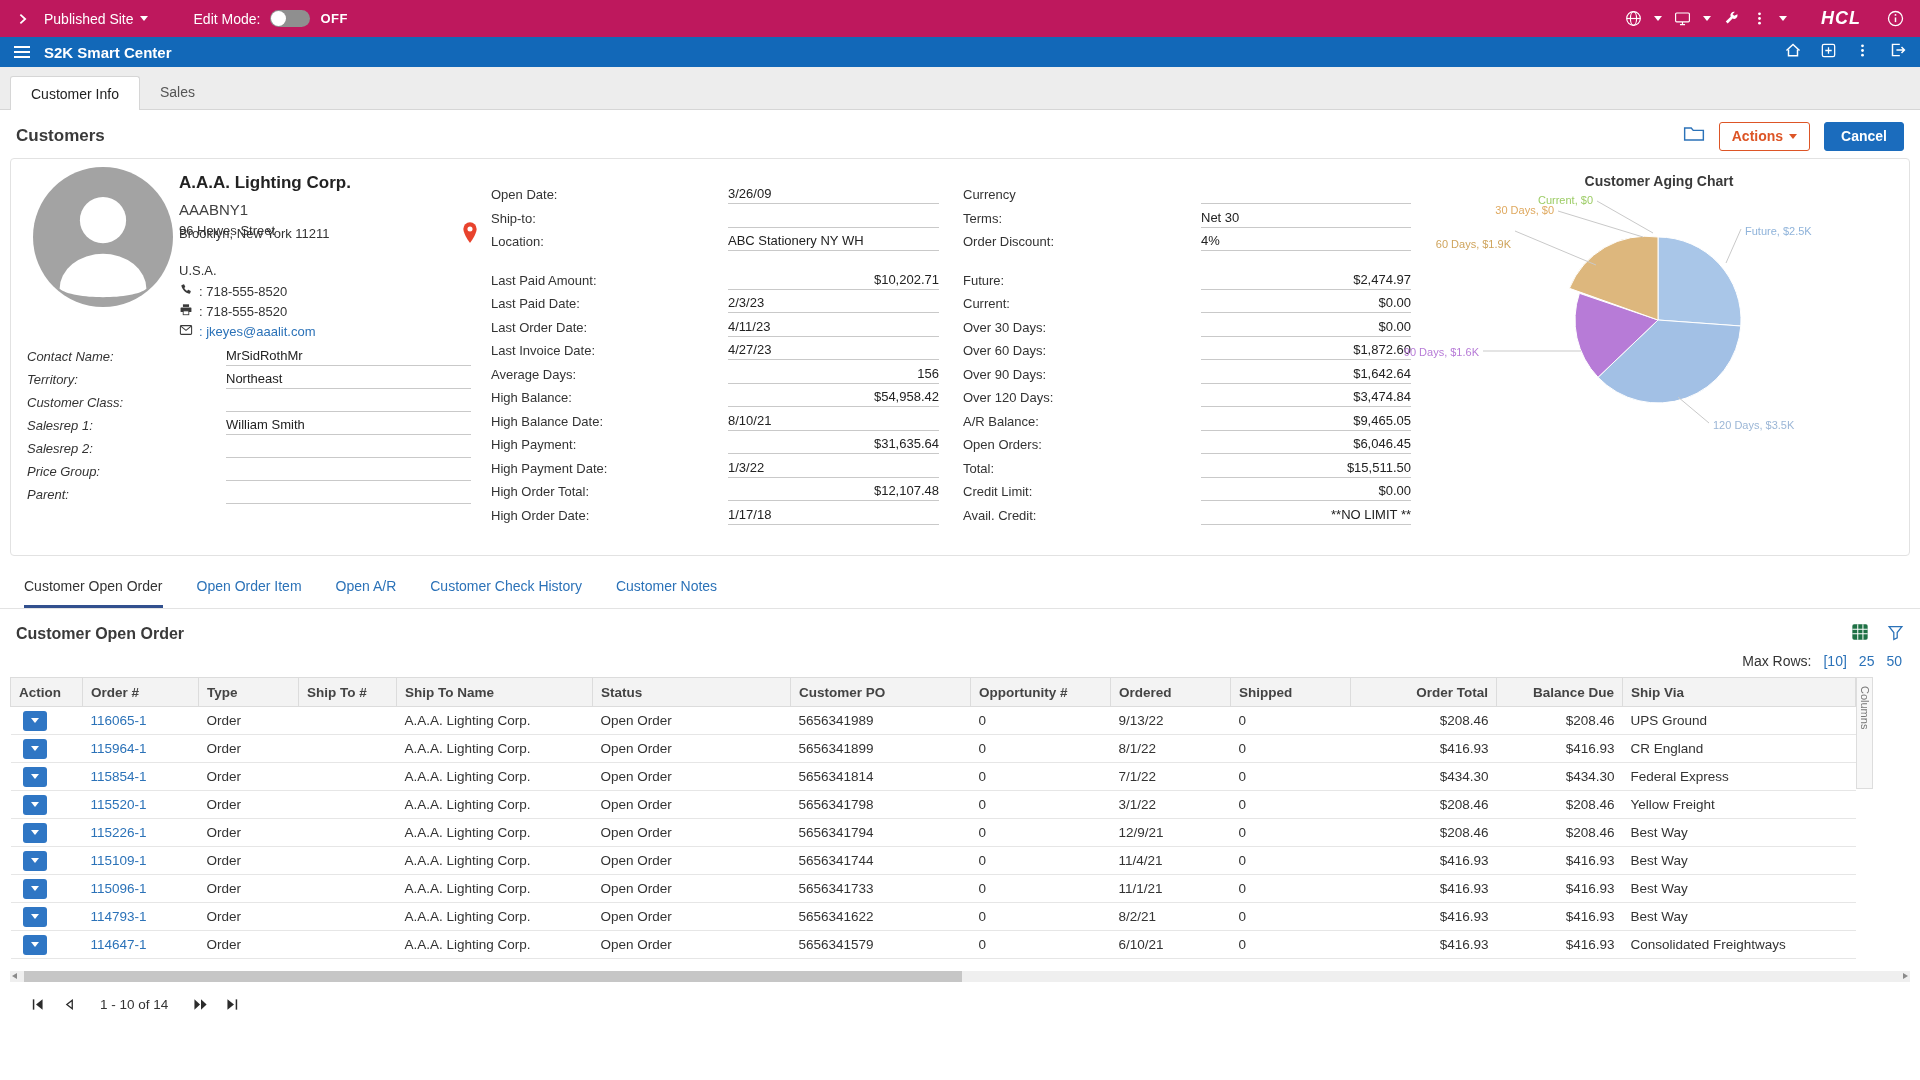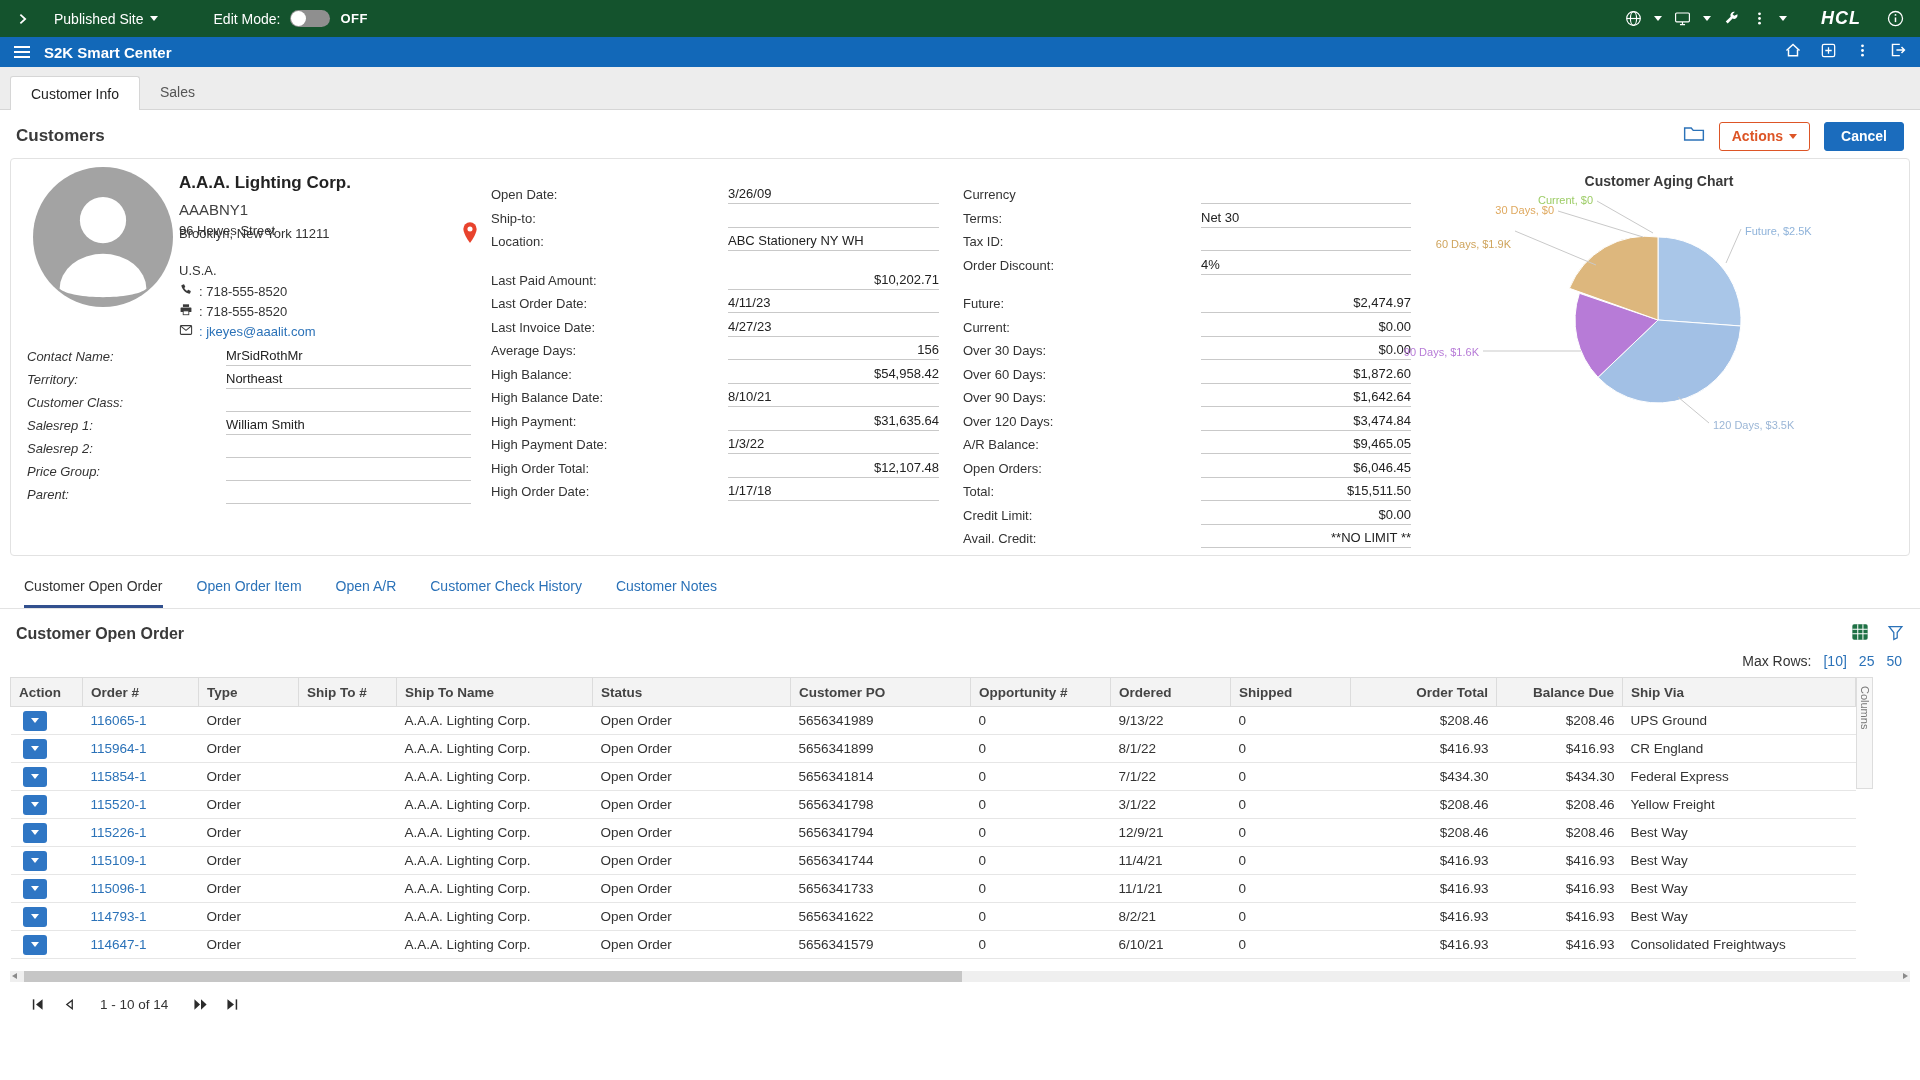--- a/index.html
+++ b/index.html
@@ -1,21 +1,21 @@
 <!DOCTYPE html>
 <html><head>
 <meta charset="utf-8">
 <style>
   * { margin:0; padding:0; box-sizing:border-box; }
   html,body { width:1920px; height:1080px; font-family:"Liberation Sans", sans-serif; background:#fff; }
   .screen { position:relative; width:1920px; height:1080px; overflow:hidden; background:#fff; }
   [data-interactable="true"] { cursor:pointer; }
 
   
-  .topbar { height:37px; background:#14532d; color:#fff; display:flex; align-items:center; padding:12px 16px; gap:10px; }
+  .topbar { height:37px; background:#be185d; color:#fff; display:flex; align-items:center; padding:12px 16px; gap:0; }
   .topbar svg { display:block; }
   .pub { display:flex; align-items:center; gap:6px; margin-left:14px; font-size:14px; }
   .caret-down { width:0; height:0; border-left:4px solid transparent; border-right:4px solid transparent; border-top:5px solid #fff; }
   .editmode { display:flex; align-items:center; gap:10px; margin-left:46px; font-size:14px; }
   .toggle { width:40px; height:17px; border-radius:9px; background:#8f8f8f; position:relative; }
   .toggle .knob { position:absolute; left:1px; top:1px; width:15px; height:15px; border-radius:50%; background:#fff; }
   .state { font-weight:bold; font-size:13px; letter-spacing:.5px; }
   .topbar-right { margin-left:auto; display:flex; align-items:center; gap:12px; }
   .brand { font-weight:bold; font-style:italic; font-size:18px; letter-spacing:1px; margin:0 14px 0 22px; }
 
@@ -316,20 +316,24 @@
         </div>
         <div class="drow" data-interactable="false">
           <span class="flabel" data-interactable="false">Location:</span>
           <span class="fval" data-interactable="true">ABC Stationery NY WH</span>
         </div>
         <div class="drow gap" data-interactable="false">
           <span class="flabel" data-interactable="false">Last Paid Amount:</span>
           <span class="fval right" data-interactable="true">$10,202.71</span>
         </div>
         <div class="drow" data-interactable="false">
+          <span class="flabel" data-interactable="false">Last Paid Date:</span>
+          <span class="fval" data-interactable="true">2/3/23</span>
+        </div>
+        <div class="drow" data-interactable="false">
           <span class="flabel" data-interactable="false">Last Order Date:</span>
           <span class="fval" data-interactable="true">4/11/23</span>
         </div>
         <div class="drow" data-interactable="false">
           <span class="flabel" data-interactable="false">Last Invoice Date:</span>
           <span class="fval" data-interactable="true">4/27/23</span>
         </div>
         <div class="drow" data-interactable="false">
           <span class="flabel" data-interactable="false">Average Days:</span>
           <span class="fval right" data-interactable="true">156</span>
@@ -360,24 +364,20 @@
         </div>
       </div>
     <div class="fieldcol" id="detailsCol2" data-interactable="false">
         <div class="drow" data-interactable="false">
           <span class="flabel" data-interactable="false">Currency</span>
           <span class="fval" data-interactable="true"></span>
         </div>
         <div class="drow" data-interactable="false">
           <span class="flabel" data-interactable="false">Terms:</span>
           <span class="fval" data-interactable="true">Net 30</span>
-        </div>
-        <div class="drow" data-interactable="false">
-          <span class="flabel" data-interactable="false">Tax ID:</span>
-          <span class="fval" data-interactable="true"></span>
         </div>
         <div class="drow" data-interactable="false">
           <span class="flabel" data-interactable="false">Order Discount:</span>
           <span class="fval" data-interactable="true">4%</span>
         </div>
         <div class="drow gap" data-interactable="false">
           <span class="flabel" data-interactable="false">Future:</span>
           <span class="fval right" data-interactable="true">$2,474.97</span>
         </div>
         <div class="drow" data-interactable="false">

